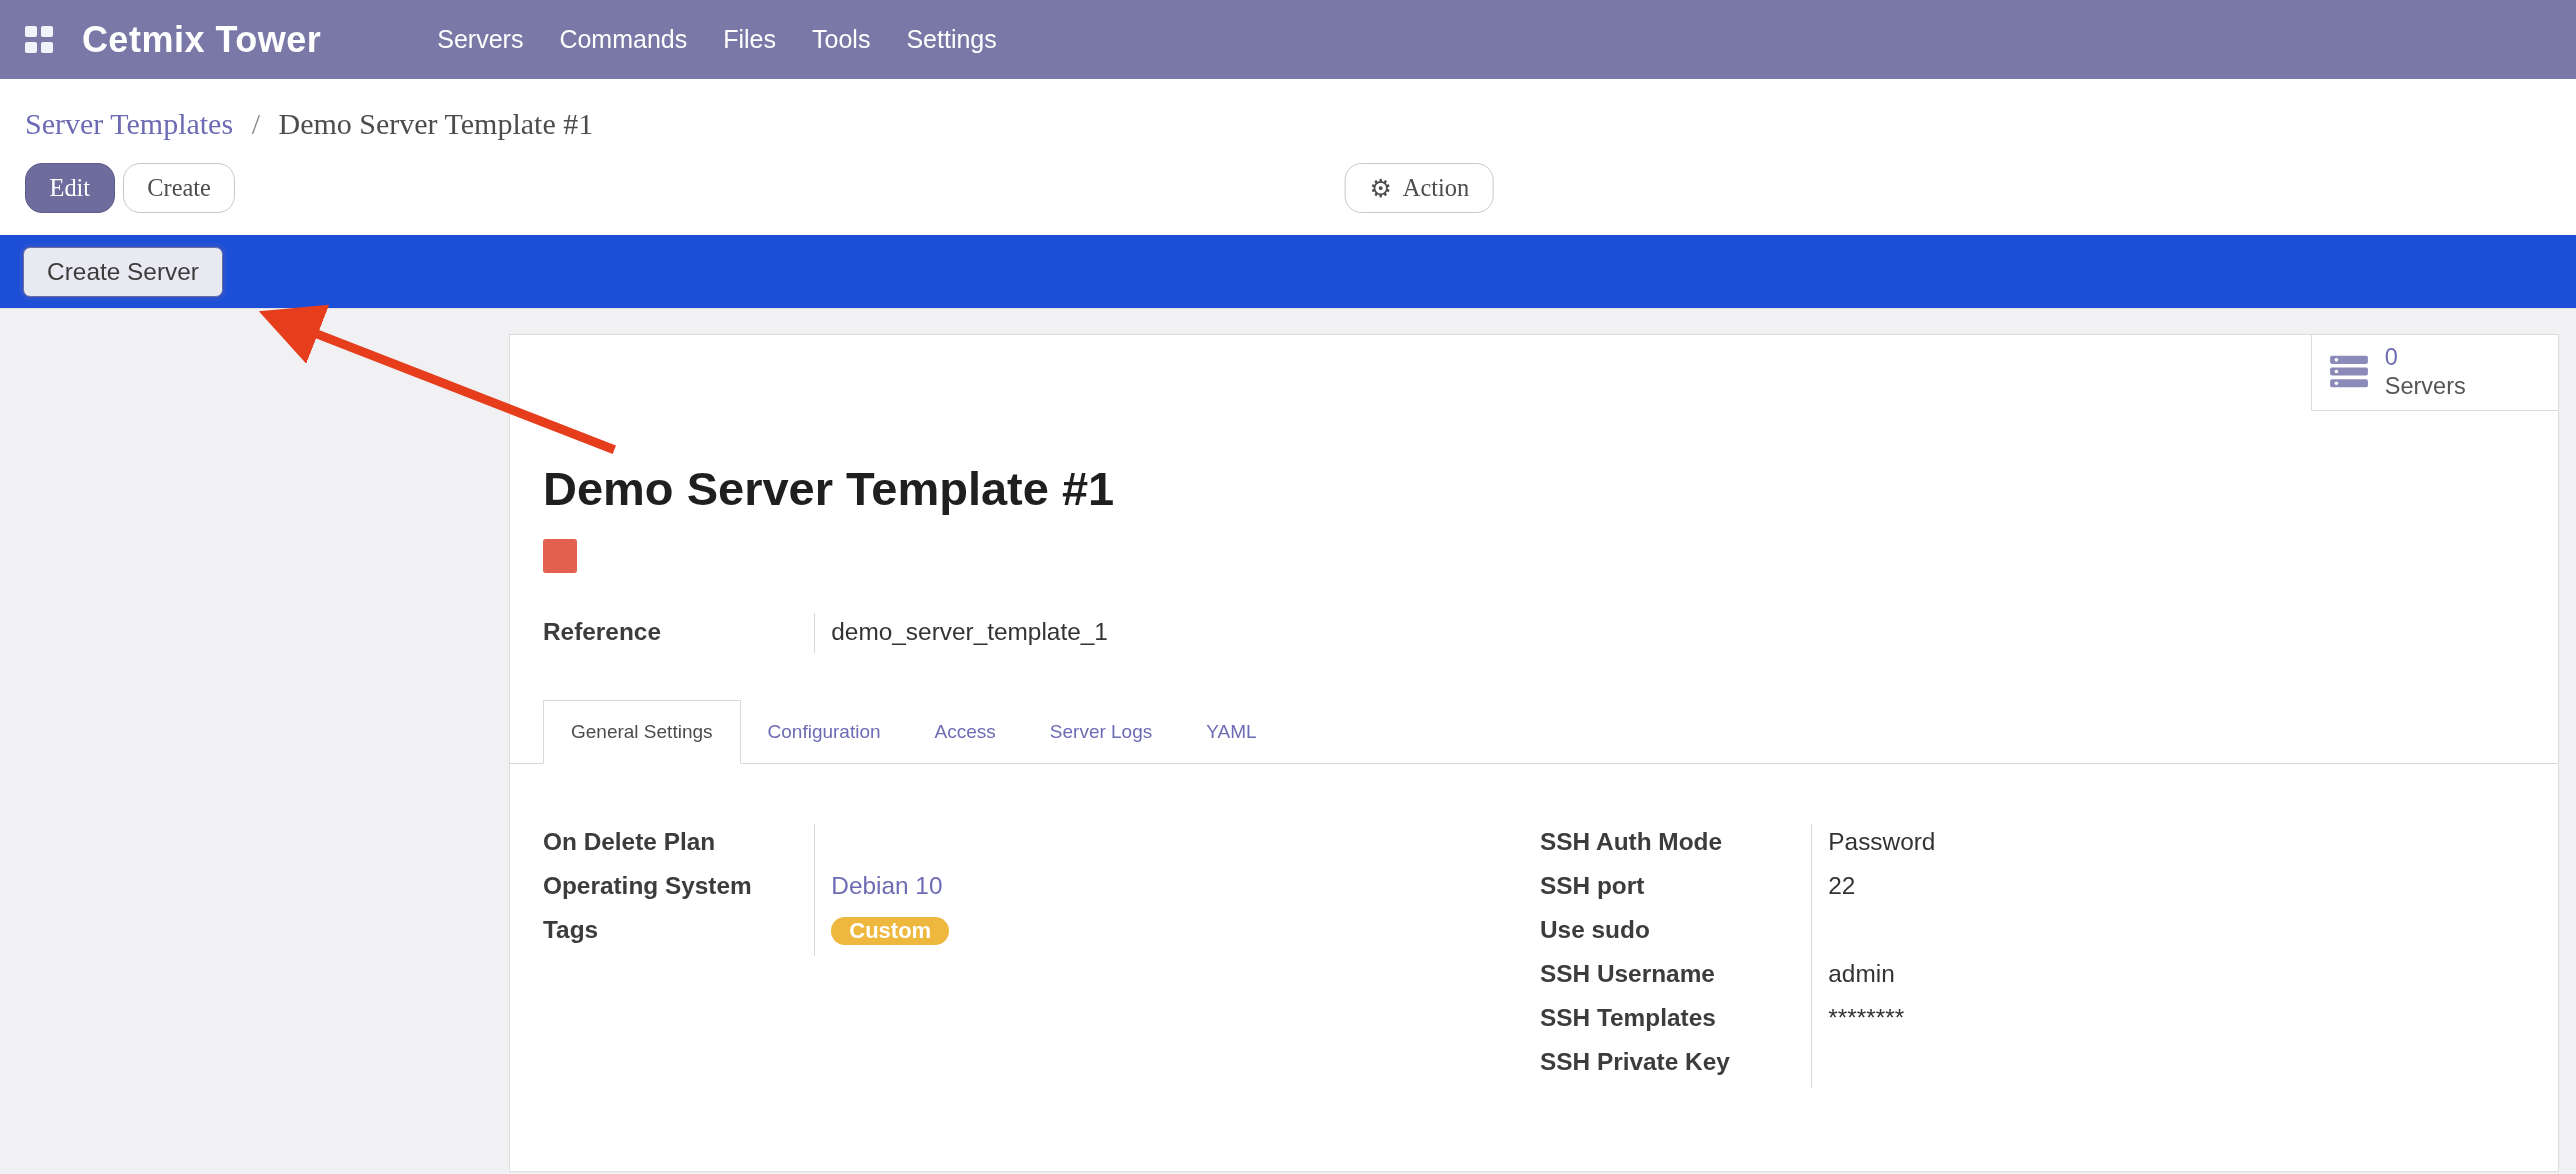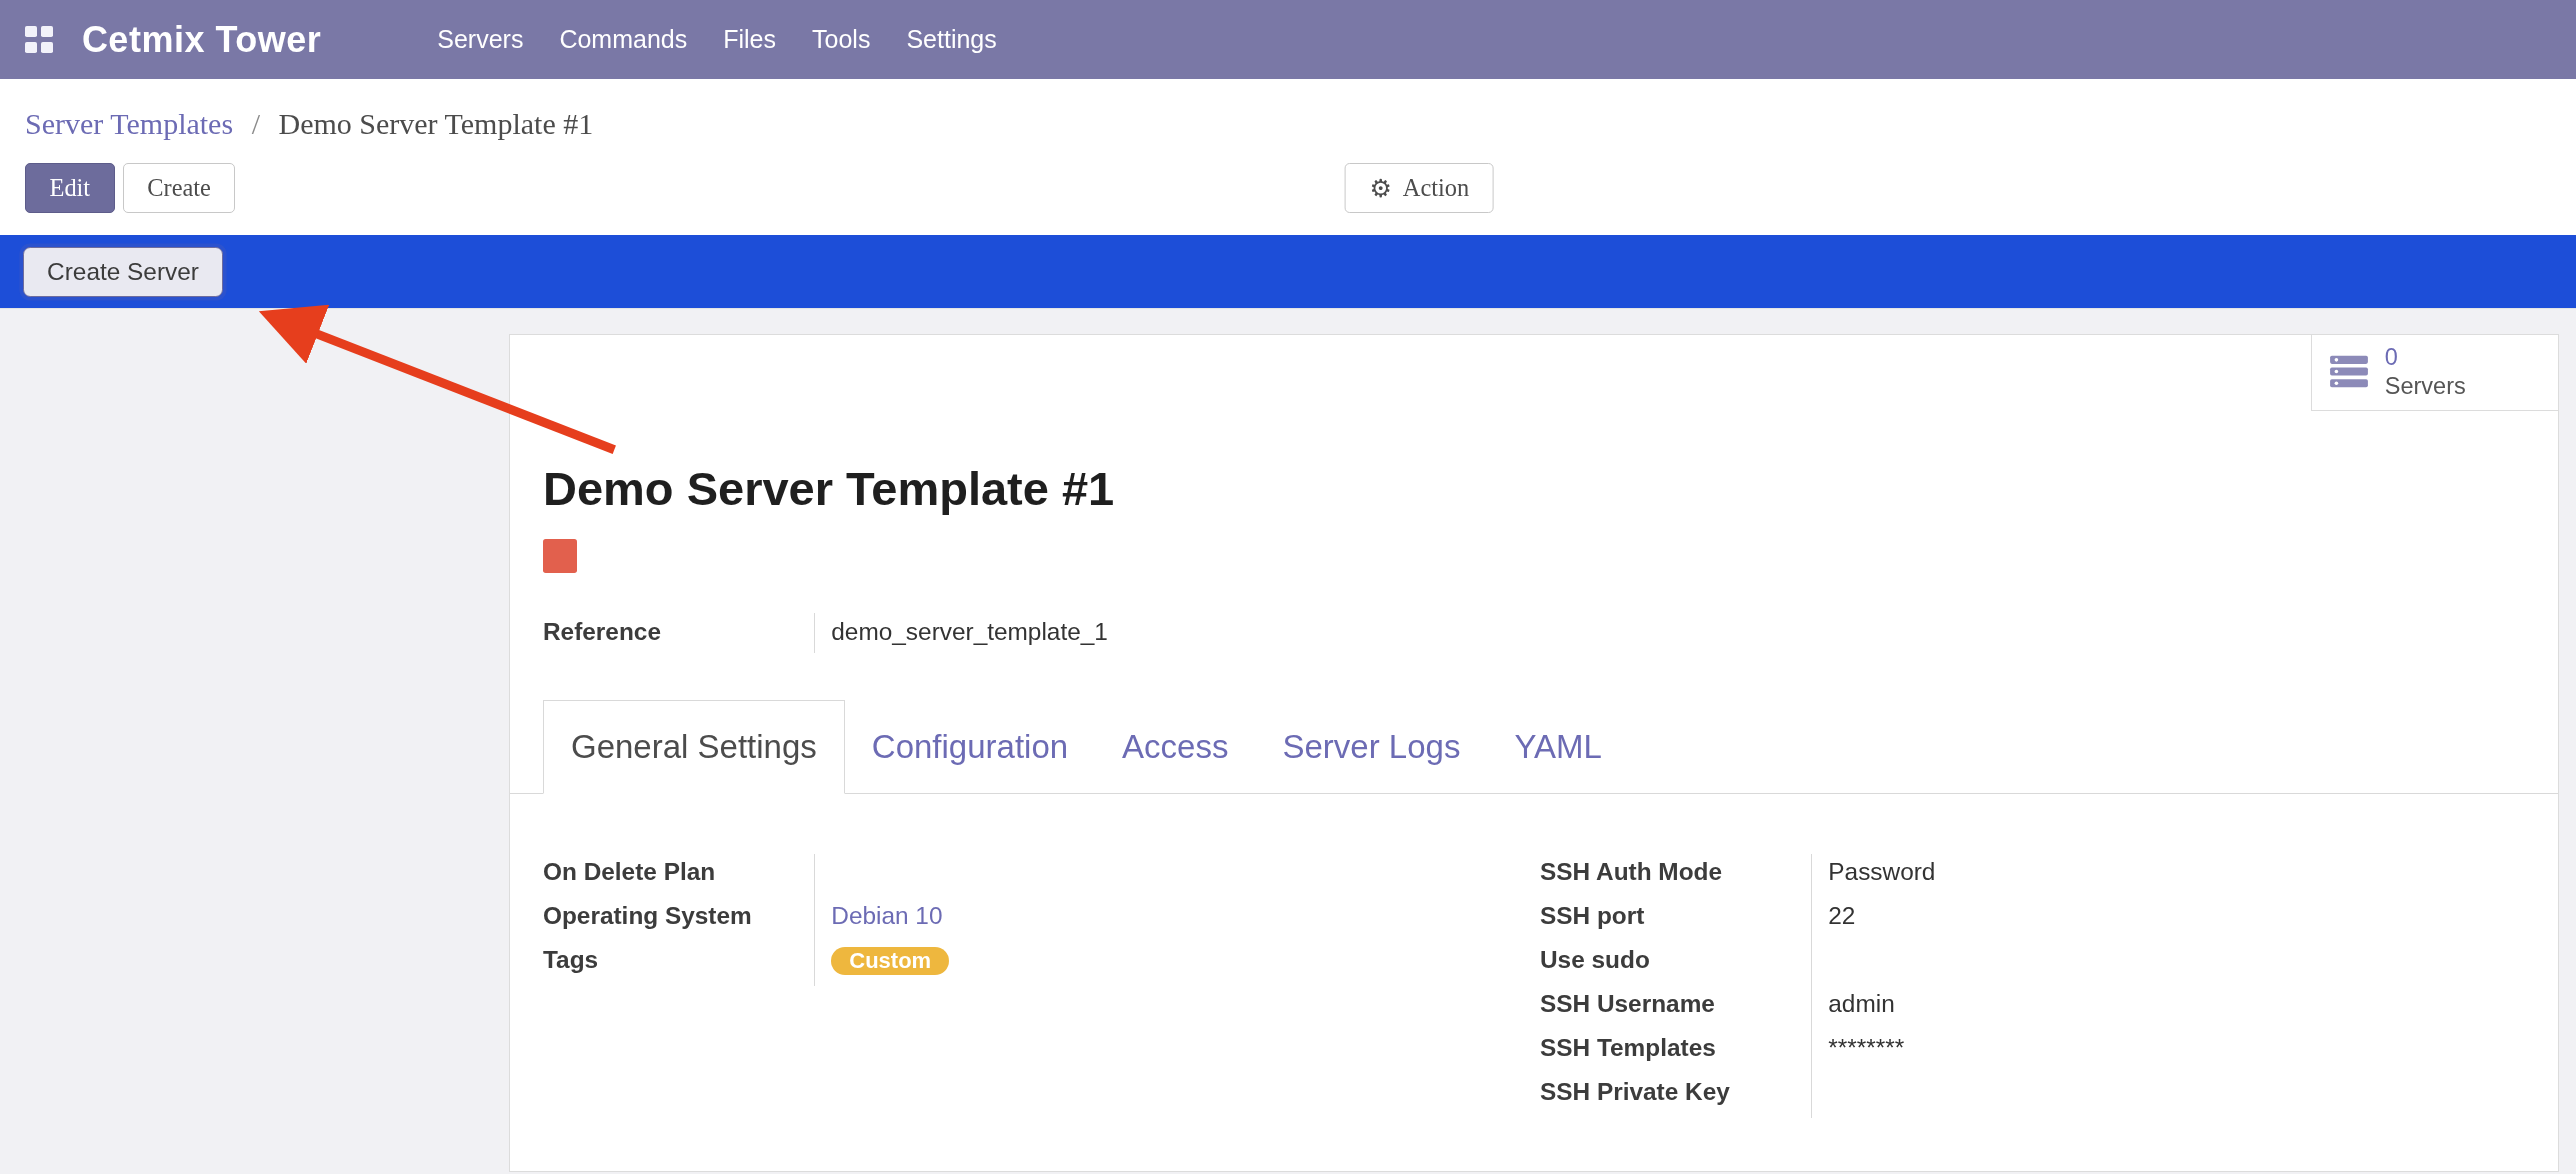--- a/index.html
+++ b/index.html
@@ -16,21 +16,21 @@
   .menu { display:flex; align-items:center; }
   .menu-item { color:#fff; font-size:25px; padding:11px 18px; text-decoration:none; cursor:pointer; }
 
   
   .control-panel { background:#fff; padding:28px 25px 20px;font-family:Liberation Serif, serif; }
   .breadcrumb { font-size:30px; margin-bottom:20px; }
   .bc-link { color:#6c6bb4; text-decoration:none; cursor:pointer; }
   .bc-sep { color:#8a8a8a; margin:0 11px; }
   .bc-current { color:#4c4c4c; }
   .cp-row { position:relative; display:flex; align-items:center; gap:8.1px; height:54px; }
-  .btn { font-family:inherit; font-size:24.4px; line-height:1.15; padding:10px 23.5px; border-radius:5px; border:1.8px solid #c8c8c8; background:#fff; color:#4c4c4c; cursor:pointer; white-space:nowrap; }
+  .btn { font-family:inherit; font-size:24.4px; line-height:1.15; padding:10px 23.5px; border-radius:17px; border:1.8px solid #c8c8c8; background:#fff; color:#4c4c4c; cursor:pointer; white-space:nowrap; }
   .btn-primary { background:#6d6c9c; border-color:#5d5c8a; color:#fff; }
   .action-btn { position:absolute; left:55.2%; transform:translateX(-50%); display:flex; align-items:center; gap:11px; }
   .gear { font-size:25px; line-height:1; }
 
   
   .statusbar { background:#1d4ed8; border-bottom:1.8px solid #e4e4e4; padding:11.7px 0 11.7px 22.6px; }
   .create-server-btn { background:#e9e9f1; border:1.8px solid #6d6c9e; box-shadow:0 0 0 3.6px rgba(109,108,158,.18); color:#3c3c3c; border-radius:7.2px; }
 
   
   .content { flex:1; background:#f1f1f4; padding-top:24.4px; }
@@ -45,21 +45,21 @@
   .swatch { margin-top:23.5px; width:34px; height:34px; background:#e2604d; border-radius:2.7px; cursor:pointer; }
 
   .frow { display:flex; min-height:44px; }
   .ref-row { margin-top:40px; min-height:40px; }
   .f-label { width:271px; font-weight:bold; font-size:24.4px; color:#3c3c3c; padding-top:4.5px; }
   .f-cell { flex:1; border-left:1.8px solid #d9d9d9; padding:4.5px 0 4.5px 16.3px; font-size:24.4px; color:#333; }
   .link-value { color:#6c6bb4; text-decoration:none; cursor:pointer; }
   .badge { display:inline-block; background:#eeb73e; color:#fff; font-size:22px; font-weight:bold; padding:1px 18px; border-radius:902px; }
 
   .tabs { margin:47px -33px 0; padding:0 33px; border-bottom:1.8px solid #d9d9d9; display:flex; align-items:flex-end; }
-  .tab { font-size:33px; color:#6c6bb4; padding:27px 27px; cursor:pointer; white-space:nowrap; }
+  .tab { font-size:19px; color:#6c6bb4; padding:20px 27px; cursor:pointer; white-space:nowrap; }
   .tab.active { background:#fff; border:1.8px solid #d9d9d9; border-bottom-color:#fff; margin-bottom:-1.8px; color:#4c4c4c; }
 
   .form { margin-top:60px; display:flex; }
   .col-left { width:997px; }
   .col-right { flex:1; }
 
   .arrow-overlay { position:absolute; left:0; top:0; width:2576px; height:1174px; pointer-events:none; z-index:50; }
 </style>
 </head>
 <body>

